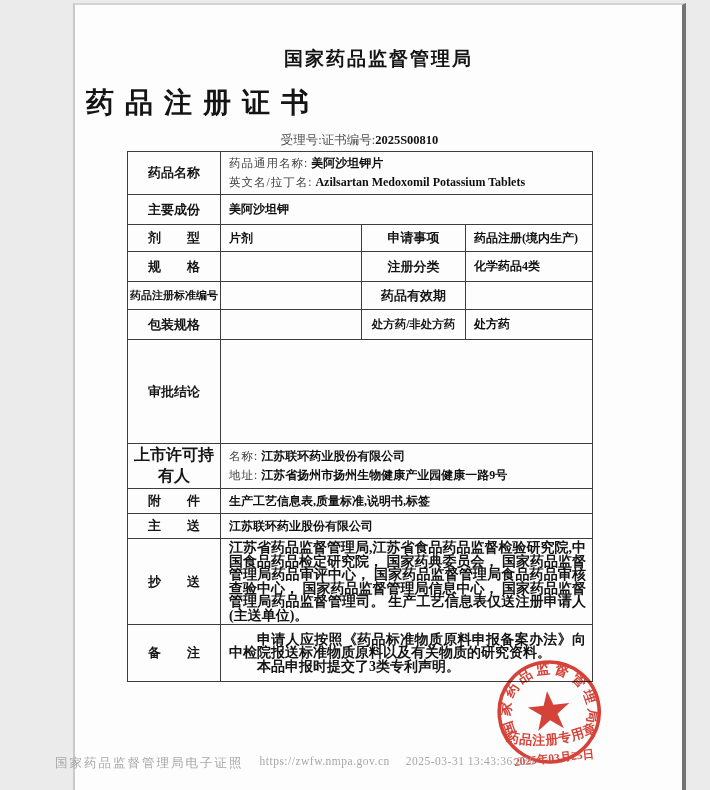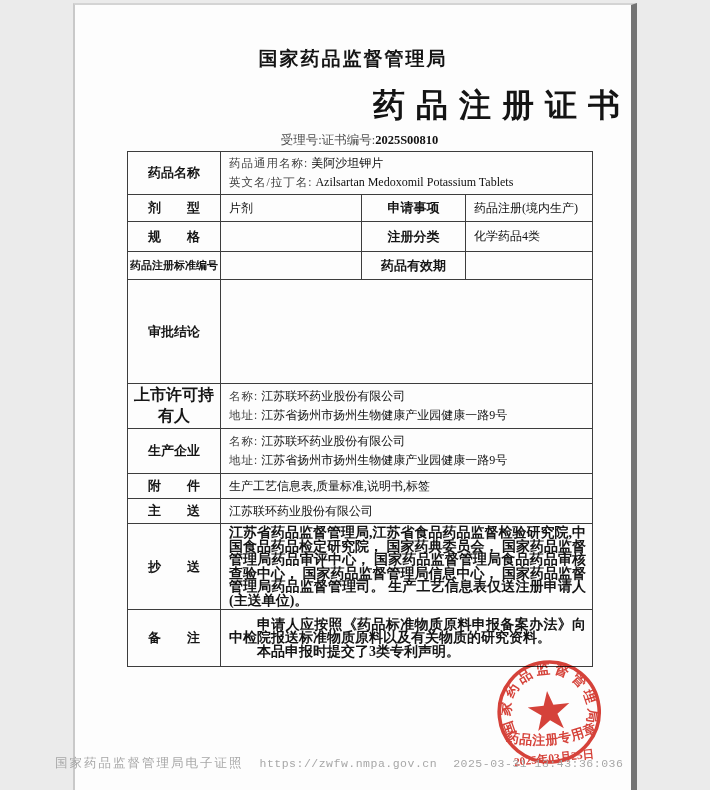--- a/index.html
+++ b/index.html
@@ -6,34 +6,34 @@
   html,body { width:710px; height:790px; }
   body {
     background:#ebebeb;
     font-family:"Liberation Serif", serif;
     color:#1c1c1c;
     position:relative;
     overflow:hidden;
   }
   .canvas { position:absolute; left:0; top:0; width:710px; height:790px; }
   .page {
-    position:absolute; left:73px; top:3px; width:564px; height:787px;
+    position:absolute; left:73px; top:3px; width:613px; height:787px;
     background:#fdfdfd;
     border-left:2px solid #c9c9c9;
     border-top:2px solid #d4d4d4;
-    border-right:6px solid #737373;
+    border-right:4px solid #737373;
   }
   .org-title {
     position:absolute; left:0; top:41px; width:100%;
     text-align:center; font-size:19px; font-weight:bold;
     letter-spacing:2px; color:#141414;
   }
   .doc-title {
     position:absolute; left:0; top:79px; width:100%;
-    text-align:right; font-size:32px; font-weight:bold;
+    text-align:left; font-size:28px; font-weight:bold;
     letter-spacing:11px; text-indent:11px; color:#141414;
   }
   .meta-row {
     position:absolute; left:52px; top:127px; width:465px;
     display:flex; justify-content:center; align-items:flex-end;
     font-size:12.5px;
   }
   .meta-label { color:#4f4f4f; }
   .meta-value { font-weight:bold; color:#111; }
   .doc-table {
@@ -46,35 +46,35 @@
     overflow:hidden;
   }
   td.lbl {
     text-align:center; font-weight:bold; font-size:13px; color:#161616;
     padding:0 2px;
   }
   td.lbl.small { font-size:11px; letter-spacing:0; }
   td.val { padding:2px 6px 2px 8px; font-size:12px; }
   .kv { line-height:19px; }
   .k { color:#3e3e3e; font-weight:normal; font-size:11.5px; letter-spacing:1px;text-align:right; }
-  .v { color:#0f0f0f; font-weight:normal;margin-top:48px; }
+  .v { color:#0f0f0f; font-weight:bold;margin-top:48px; }
   .block { font-weight:bold; color:#141414; font-size:14px; line-height:13.5px; text-align:justify; }
   .para { text-indent:2em; }
   .seal {
     position:absolute; left:389px; top:636px; width:170px; height:138px;
     mix-blend-mode:multiply; opacity:0.88;
     pointer-events:none;
   }
   .footer {
     position:absolute; left:55px; top:755px; width:500px;
-    display:flex; gap:16px; align-items:center;
+    display:flex; gap:16px; align-items:flex-start;
     color:#a7a7a7; font-size:12.5px; white-space:nowrap;
   }
   .footer .cjk { letter-spacing:2px; }
-  .footer .mono { font-family:Liberation Mono, monospace; font-size:11.5px; letter-spacing:0.5px; }
+  .footer .mono { font-family:Liberation Serif, serif; font-size:11.5px; letter-spacing:0.5px; }
 </style>
 </head>
 <body>
 
 <div class="canvas">
   <div class="page">
 
     <div class="org-title">国家药品监督管理局</div>
     <div class="doc-title">药品注册证书</div>
 
@@ -95,20 +95,24 @@
 
       <tbody>
           <tr style="height:40px">
         <td class="lbl">药品名称</td>
         <td class="val" colspan="3">
           <div class="kv"><span class="k">药品通用名称:</span> <span class="v">美阿沙坦钾片</span></div>
           <div class="kv"><span class="k">英文名/拉丁名:</span> <span class="v">Azilsartan Medoxomil Potassium Tablets</span></div>
         </td>
       </tr>
 
+      <tr style="height:30px">
+        <td class="lbl">主要成份</td>
+        <td class="val" colspan="3"><span class="v">美阿沙坦钾</span></td>
+      </tr>
 
       <tr style="height:27px">
         <td class="lbl">剂　　型</td>
         <td class="val"><span class="v">片剂</span></td>
         <td class="lbl">申请事项</td>
         <td class="val"><span class="v">药品注册(境内生产)</span></td>
       </tr>
 
       <tr style="height:30px">
         <td class="lbl">规　　格</td>
@@ -117,41 +121,40 @@
         <td class="val"><span class="v">化学药品4类</span></td>
       </tr>
 
       <tr style="height:28px">
         <td class="lbl small">药品注册标准编号</td>
         <td class="val"><span class="v"></span></td>
         <td class="lbl">药品有效期</td>
         <td class="val"><span class="v"></span></td>
       </tr>
 
+      <tr style="height:30px">
+        <td class="lbl">包装规格</td>
+        <td class="val"><span class="v"></span></td>
+        <td class="lbl small" style="font-size:11.5px">处方药/非处方药</td>
+        <td class="val"><span class="v">处方药</span></td>
+      </tr>
 
       <tr style="height:104px">
         <td class="lbl">审批结论</td>
         <td class="val" colspan="3"><span class="v"></span></td>
       </tr>
 
       <tr style="height:45px">
         <td class="lbl" style="font-size:16px">上市许可持有人</td>
         <td class="val" colspan="3">
           <div class="kv"><span class="k">名称:</span> <span class="v">江苏联环药业股份有限公司</span></div>
           <div class="kv"><span class="k">地址:</span> <span class="v">江苏省扬州市扬州生物健康产业园健康一路9号</span></div>
         </td>
       </tr>
 
-      <tr style="height:45px">
-        <td class="lbl">生产企业</td>
-        <td class="val" colspan="3">
-          <div class="kv"><span class="k">名称:</span> <span class="v">江苏联环药业股份有限公司</span></div>
-          <div class="kv"><span class="k">地址:</span> <span class="v">江苏省扬州市扬州生物健康产业园健康一路9号</span></div>
-        </td>
-      </tr>
 
 
       <tr style="height:25px">
         <td class="lbl">附　　件</td>
         <td class="val" colspan="3"><span class="v">生产工艺信息表,质量标准,说明书,标签</span></td>
       </tr>
 
       <tr style="height:25px">
         <td class="lbl">主　　送</td>
         <td class="val" colspan="3"><span class="v">江苏联环药业股份有限公司</span></td>

